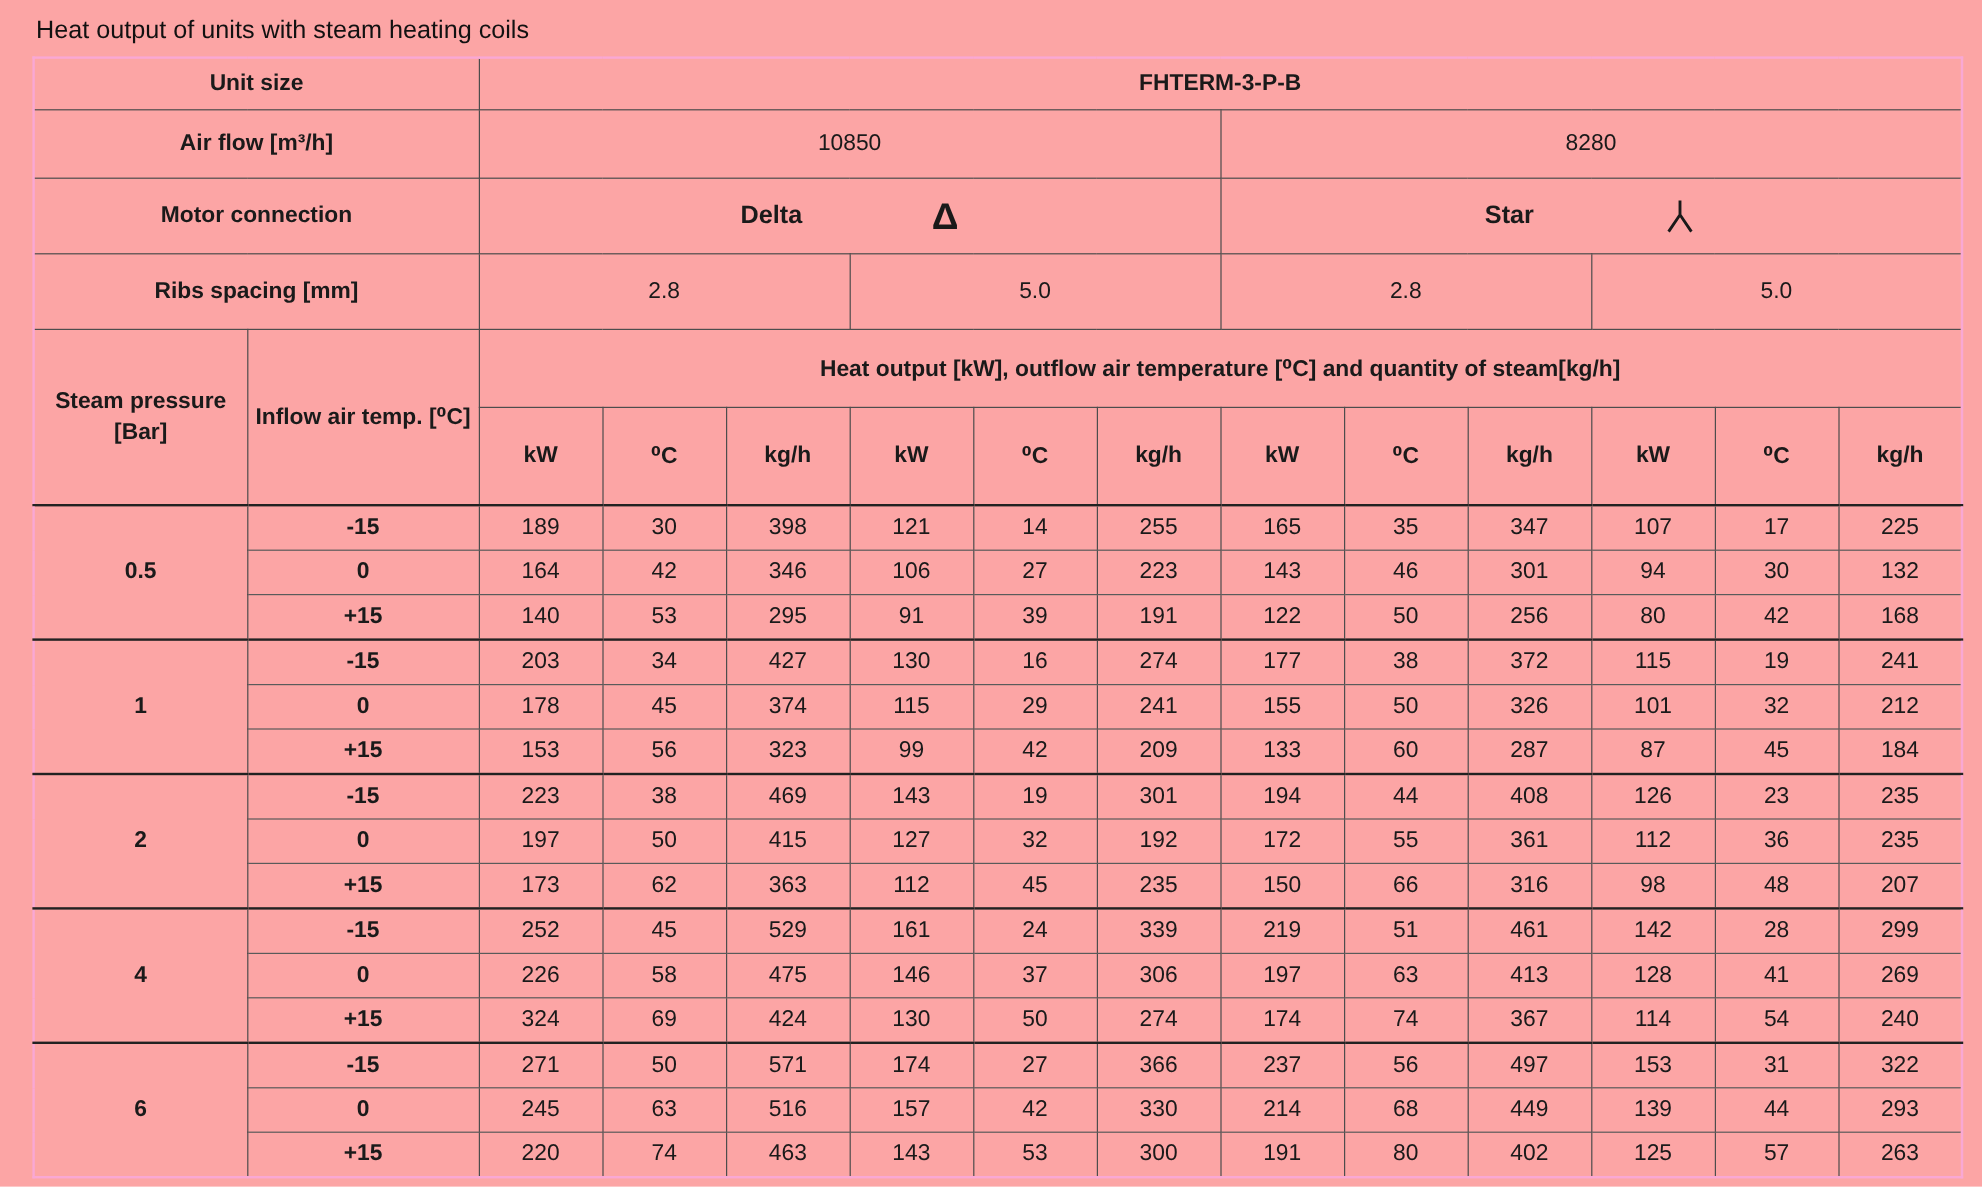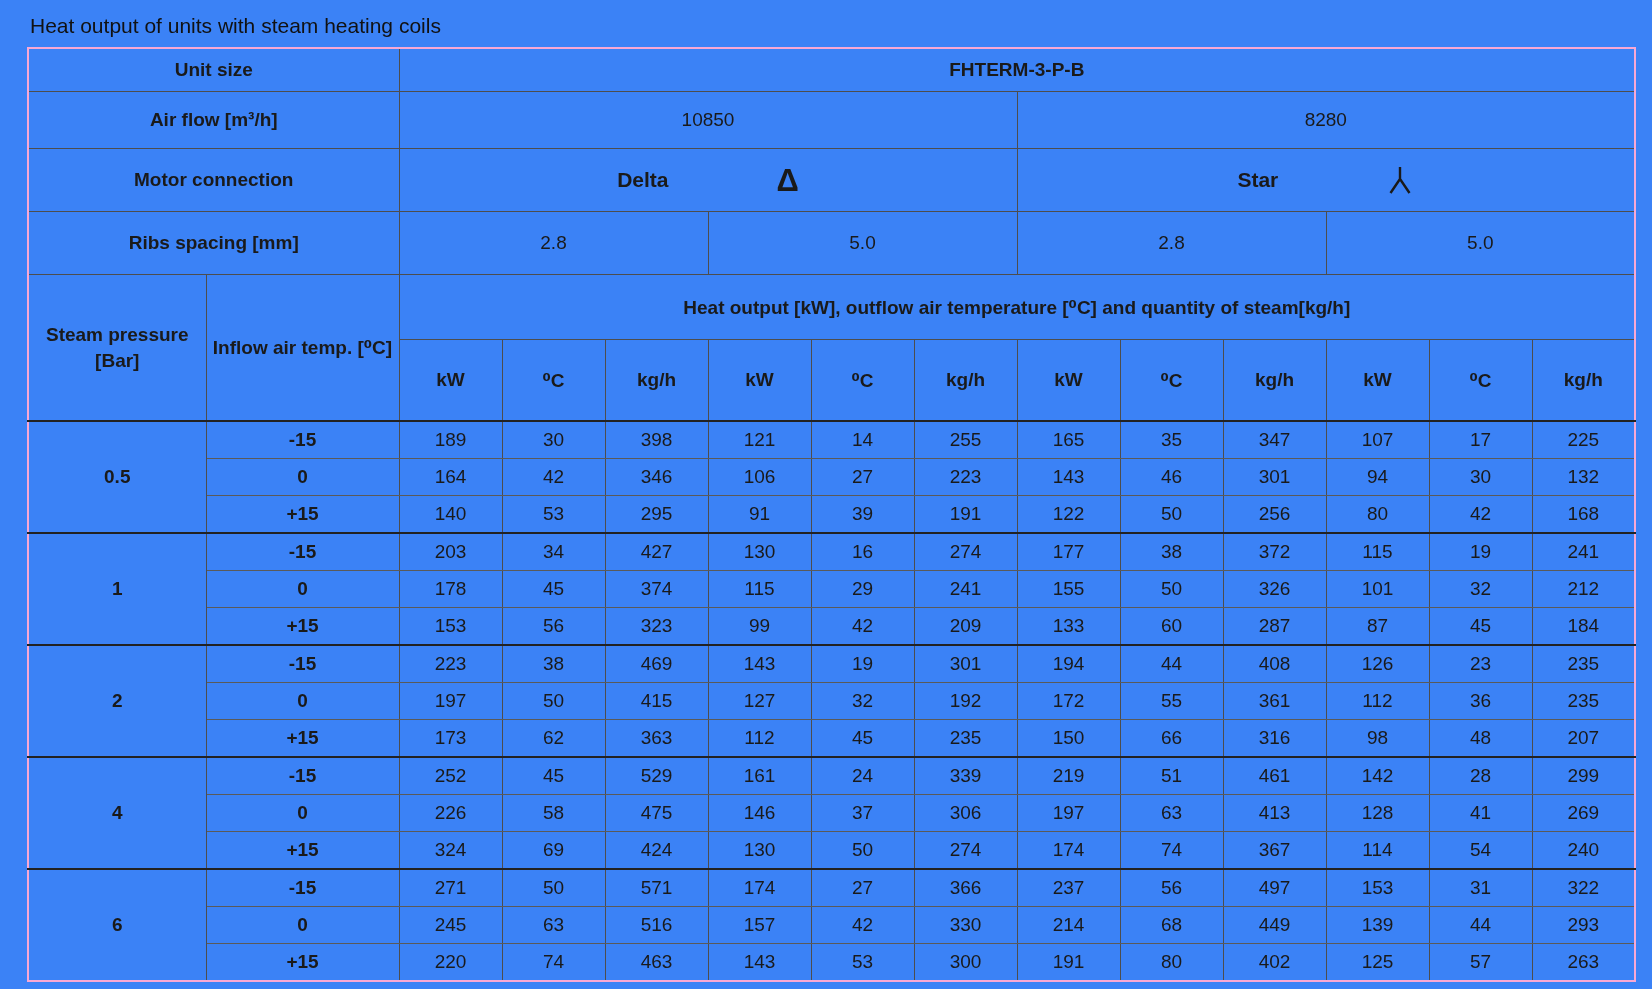--- a/index.html
+++ b/index.html
@@ -1,19 +1,19 @@
 <!DOCTYPE html>
 <html><head>
 <meta charset="utf-8">
 <style>
   html,body{margin:0;padding:0;background:#ffffff;}
   .page{
     position:relative;
     width:1652px;height:989px;
-    background:#3b82f6;
+    background:#fca5a5;
     font-family:"Liberation Sans","DejaVu Sans",sans-serif;
     color:#1a1a1a;
     overflow:hidden;
   }
   .title{
     padding:14px 0 9px 30px;
     font-size:21px;
     color:#111;
   }
   table.sheet{

